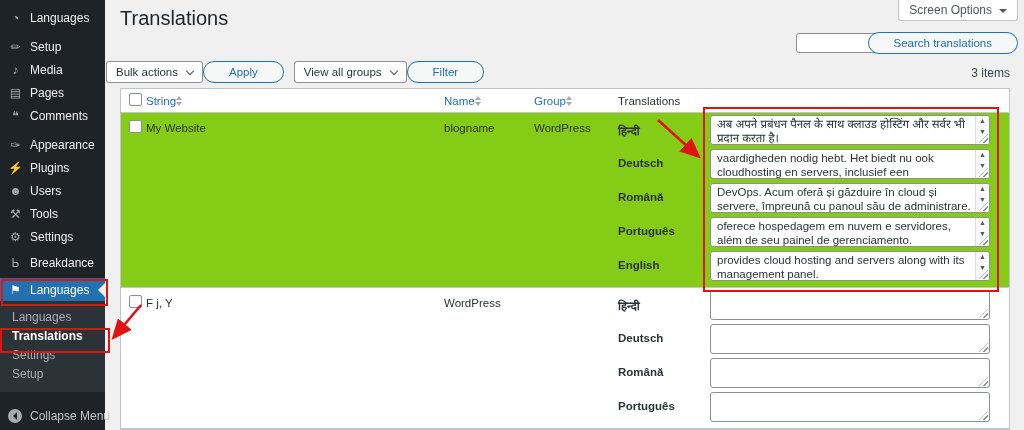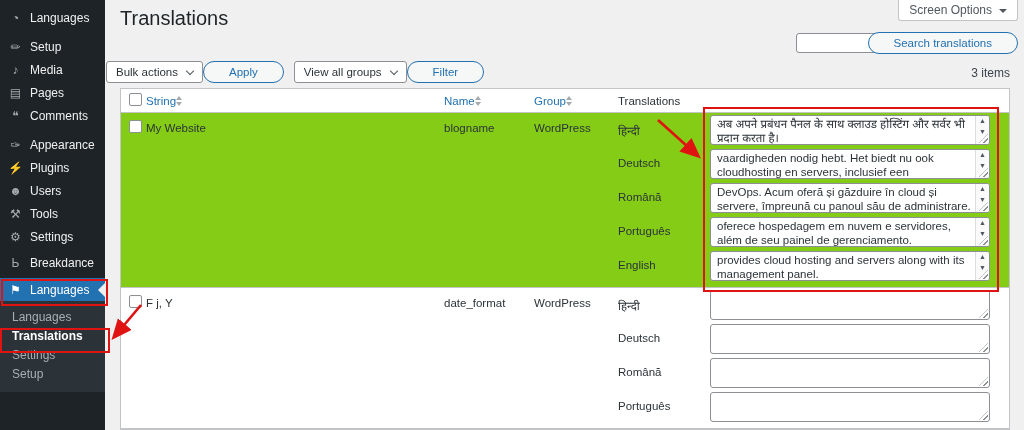--- a/index.html
+++ b/index.html
@@ -58,21 +58,21 @@
   .sort-stack{display:flex;flex-direction:column;gap:2px;}
   .sort-up{width:0;height:0;border:3px solid transparent;border-top-width:0;border-bottom:4px solid #a7aaad;}
   .sort-down{width:0;height:0;border:3px solid transparent;border-bottom-width:0;border-top:4px solid #a7aaad;}
   .th-plain{color:#2c3338;}
   .trow{border-bottom:1px solid #c3c4c7;font-size:11.5px;color:#2c3338;align-items:start;}
   .trow.shade{background:#84cc16;}
   .trow .cell{padding-top:9px;}
   .trow .cb{padding-top:7px;}
   .trans-col{grid-column:5;padding-top:2px;padding-bottom:2px;}
   .sub-row{display:flex;align-items:flex-start;height:34px;}
-  .sub-lang{width:92px;flex:none;padding-top:8px;color:#2c3338;}
+  .sub-lang{width:92px;flex:none;padding-top:8px;color:#2c3338;font-weight:bold;}
   .ta-wrap{position:relative;width:280px;height:30px;flex:none;}
   textarea.ta{width:100%;height:100%;box-sizing:border-box;border:1px solid #8c8f94;border-radius:3px;
     background:#fff;resize:none;overflow:hidden;padding:1px 17px 1px 6px;
     font:11.5px/1.25 "Liberation Sans",sans-serif;color:#2c3338;}
   .ta-rail{position:absolute;top:1px;right:1px;bottom:1px;width:13px;background:#fafafa;
     border-left:1px solid #dcdcde;border-radius:0 2px 2px 0;display:flex;flex-direction:column;
     align-items:center;justify-content:space-between;padding:1px 0 9px;font-size:7px;color:#50575e;line-height:1;}
   .ta-grip{position:absolute;right:2px;bottom:2px;width:9px;height:9px;
     clip-path:polygon(100% 0,100% 100%,0 100%);
     background:repeating-linear-gradient(135deg,transparent 0 2px,#8c8f94 2px 3.5px);}
@@ -141,20 +141,26 @@
         <span class="mi-label">Languages</span>
         <span class="notch"></span>
       </div>
       <div id="submenu">
         <div class="submenu-item">Languages</div>
         <div class="submenu-item active">Translations</div>
         <div class="submenu-item">Settings</div>
         <div class="submenu-item">Setup</div>
       </div>
     </nav>
+  <div id="collapse">
+    <span class="collapse-circle">
+        <span class="collapse-tri"></span>
+      </span>
+    <span class="mi-label">Collapse Menu</span>
+  </div>
 </div>
 
 <div id="main">
   <h1 id="page-title">Translations</h1>
 
   <button id="screen-options">
     <span>Screen Options</span>
     <span class="chev"></span>
   </button>
 
@@ -249,21 +255,20 @@
               <div class="ta-wrap"><textarea class="ta" spellcheck="false" style="">provides cloud hosting and servers along with its management panel.</textarea><div class="ta-rail">
                   <span>▲</span>
                   <span>▼</span>
                 </div><div class="ta-grip"></div></div>
             </div>
           </div>
         </div>
         <div class="tgrid trow">
           <div class="cb"><input type="checkbox" style=""></div>
           <div class="cell">F j, Y</div>
-          <div class="cell">date_format</div>
           <div class="cell">WordPress</div>
           <div class="trans-col">
             <div class="sub-row">
               <div class="sub-lang">हिन्दी</div>
               <div class="ta-wrap"><textarea class="ta" spellcheck="false" style=""></textarea><div class="ta-grip"></div></div>
             </div>
             <div class="sub-row">
               <div class="sub-lang">Deutsch</div>
               <div class="ta-wrap"><textarea class="ta" spellcheck="false" style=""></textarea><div class="ta-grip"></div></div>
             </div>

